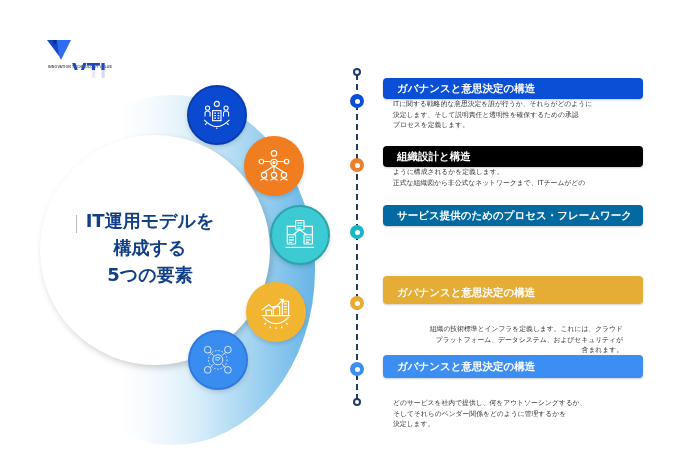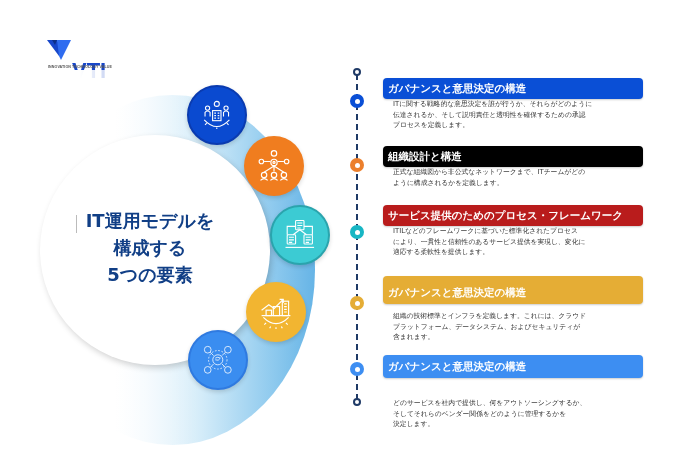--- a/index.html
+++ b/index.html
@@ -55,21 +55,21 @@
   .tl-dot {
     position: absolute; width: 14px; height: 14px; border-radius: 50%; left: 350px;
     display: flex; align-items: center; justify-content: center;
   }
   .tl-dot::after { content: ""; width: 5px; height: 5px; border-radius: 50%; background: #fff; }
 
   
   .section { position: absolute; left: 383px; width: 260px; }
   .section-header {
     height: 21px; border-radius: 4px; color: #fff; font-weight: bold; font-size: 10.5px;
-    line-height: 21px; padding-left: 5px; white-space: nowrap;
+    line-height: 21px; padding-left: 14px; white-space: nowrap;
     box-shadow: 0 1px 2px rgba(0,0,0,0.2);
   }
   .section-body {
     padding-left: 10px; padding-right: 20px;
     font-size: 6.8px; line-height: 10.5px; color: #333;
   }
   .section-body span { display: block; white-space: nowrap; }
 </style>
 </head>
 <body>
@@ -173,45 +173,40 @@
 <div class="tl-dot" style="top:94px; background:#0a4fd6;"></div>
 <div class="tl-dot" style="top:158px; background:#ec7f2c;"></div>
 <div class="tl-dot" style="top:225px; background:#17b6c4;"></div>
 <div class="tl-dot" style="top:296px; background:#e5ad35;"></div>
 <div class="tl-dot" style="top:362px; background:#3d8ef2;"></div>
 
 <div class="section" style="top:78px;">
   <div class="section-header" style="background:#0a4fd6;">ガバナンスと意思決定の構造</div>
   <div class="section-body">
     <span>ITに関する戦略的な意思決定を誰が行うか、それらがどのように</span>
-    <span>伝達されるか、そして説明責任と透明性を確保するための承認</span>
+    <span>決定します、そして説明責任と透明性を確保するための承認</span>
     <span>プロセスを定義します。</span>
   </div>
 </div>
 
 <div class="section" style="top:146px;">
   <div class="section-header" style="background:#000000;">組織設計と構造</div>
   <div class="section-body">
+    <span>ように構成されるかを定義します。</span>
     <span>正式な組織図から非公式なネットワークまで、ITチームがどの</span>
-    <span>ように構成されるかを定義します。</span>
   </div>
 </div>
 
 <div class="section" style="top:205px;">
-  <div class="section-header" style="background:#b91c1c; width:260px;">サービス提供のためのプロセス・フレームワーク</div>
-  <div class="section-body">
-    <span>ITILなどのフレームワークに基づいた標準化されたプロセス</span>
-    <span>により、一貫性と信頼性のあるサービス提供を実現し、変化に</span>
-    <span>適応する柔軟性を提供します。</span>
-  </div>
+  <div class="section-header" style="background:#0369a1; width:260px;">サービス提供のためのプロセス・フレームワーク</div>
 </div>
 
 <div class="section" style="top:276px;">
   <div class="section-header" style="background:#e5ad35; height:28px; line-height:32px;">ガバナンスと意思決定の構造</div>
-  <div class="section-body" style="margin-top:7px;">
+  <div class="section-body" style="margin-top:20px;text-align:right;">
     <span>組織の技術標準とインフラを定義します。これには、クラウド</span>
     <span>プラットフォーム、データシステム、およびセキュリティが</span>
     <span>含まれます。</span>
   </div>
 </div>
 
 <div class="section" style="top:355px;">
   <div class="section-header" style="background:#3d8ef2; height:23px; line-height:23px;">ガバナンスと意思決定の構造</div>
   <div class="section-body" style="margin-top:20px;">
     <span>どのサービスを社内で提供し、何をアウトソーシングするか、</span>

